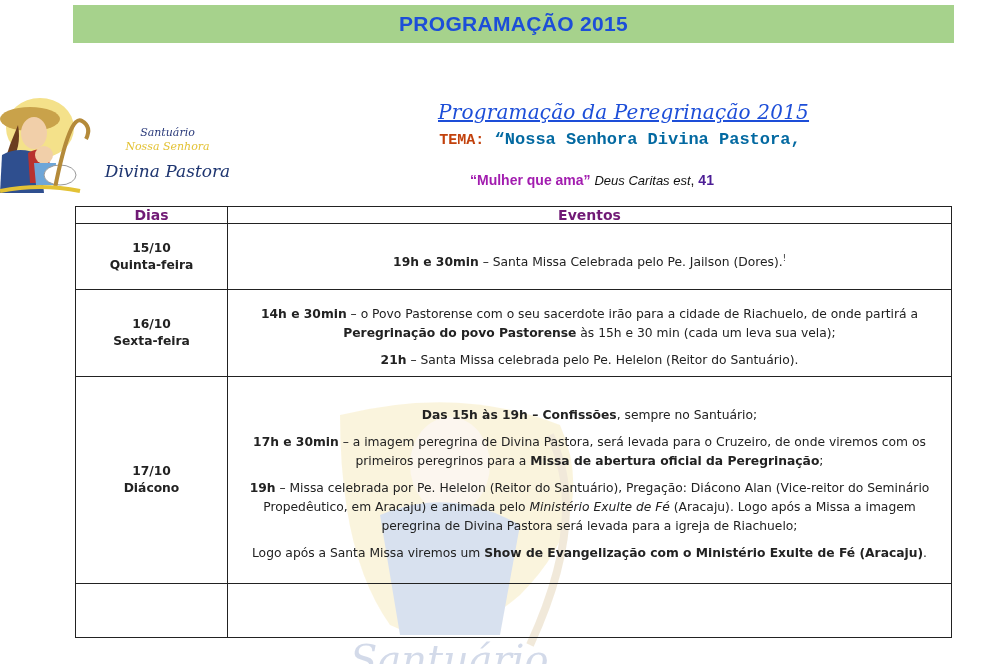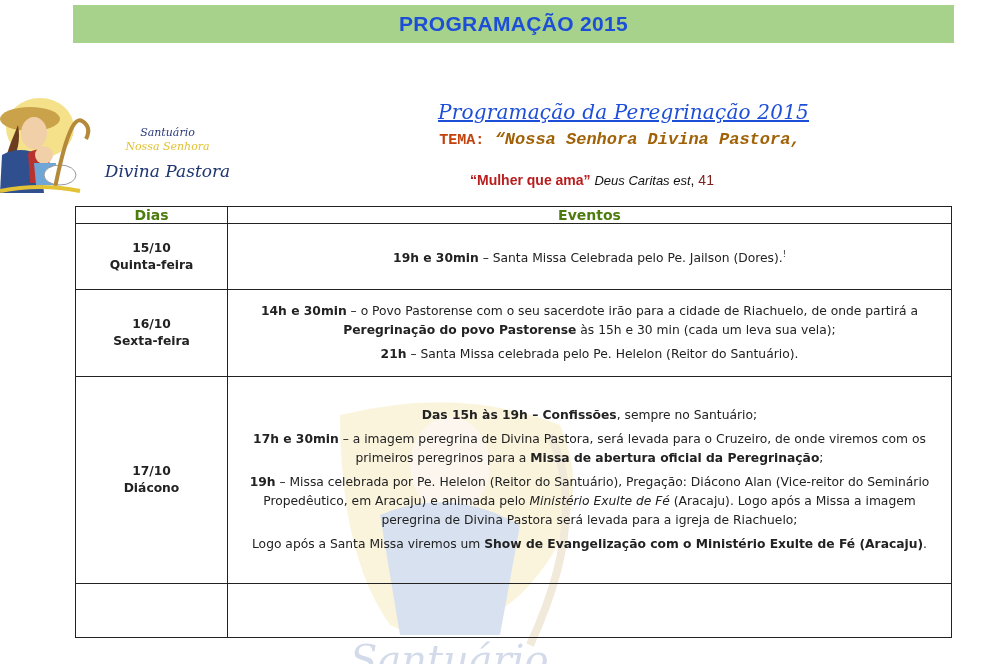--- a/index.html
+++ b/index.html
@@ -27,44 +27,44 @@
   .subtitle {
     position: absolute; left: 438px; top: 100px;
     font-family: "DejaVu Serif", serif; font-style: italic; font-size: 20px;
     text-decoration: underline; color: #1d4ed8; letter-spacing: 0.2px;
   }
   .tema {
     position: absolute; left: 320px; top: 130px; width: 600px; text-align: center;
     font-family: "Liberation Mono", monospace; font-weight: bold; font-size: 17px; line-height: 20px;
   }
   .tema-label { color: #c2410c; font-size: 15px; }
-  .tema-text { color: #a16207; font-style: italic; }
+  .tema-text { color: #0369a1; }
   .quote-line { position: absolute; left: 470px; top: 172px; font-size: 14px; }
-  .quote-red { color: #b91c1c; font-weight: bold; font-family: "Liberation Sans", sans-serif; }
+  .quote-red { color: #a21caf; font-weight: bold; font-family: "Liberation Sans", sans-serif; }
   .quote-ref { font-style: italic; color: #111; font-size: 13px; }
-  .quote-num { font-weight: normal; color: #7f1d1d; }
+  .quote-num { font-weight: bold; color: #4c1d95; }
 
   
   .watermark { position: absolute; left: 300px; top: 395px; width: 320px; height: 269px; opacity: 0.18; pointer-events: none; }
   .watermark-text {
     position: absolute; left: 350px; top: 636px; font-family: "DejaVu Serif", serif; font-style: italic;
     font-size: 40px; color: #3a5aa0; opacity: 0.22;
   }
 
   
   table.schedule {
     position: absolute; left: 75px; top: 206px; width: 877px;
     border-collapse: collapse; font-family: "DejaVu Sans", sans-serif; font-size: 12.3px; color: #222;
   }
   table.schedule th, table.schedule td { border: 1.6px solid #222; text-align: center; vertical-align: middle; }
-  table.schedule th { font-family: "DejaVu Sans", sans-serif; font-weight: bold; font-size: 14px; height: 16px; color: #4d7c0f; }
+  table.schedule th { font-family: "DejaVu Sans", sans-serif; font-weight: bold; font-size: 14px; height: 16px; color: #701a75; }
   .col-day { width: 152px; }
   td.day { font-weight: bold; line-height: 17px; color: #222; }
   td.events { padding: 3px 8px; line-height: 19px; }
-  td.events p { margin: 0 0 5px 0; }
+  td.events p { margin: 8px 0 5px 0; }
   td.events p:last-child { margin-bottom: 0; }
   b { font-weight: bold; }
   i { font-style: italic; }
   .r1 { height: 66px; }
   .r2 { height: 87px; }
   .r3 { height: 207px; }
   .r4 { height: 54px; }
 </style>
 </head>
 <body>

